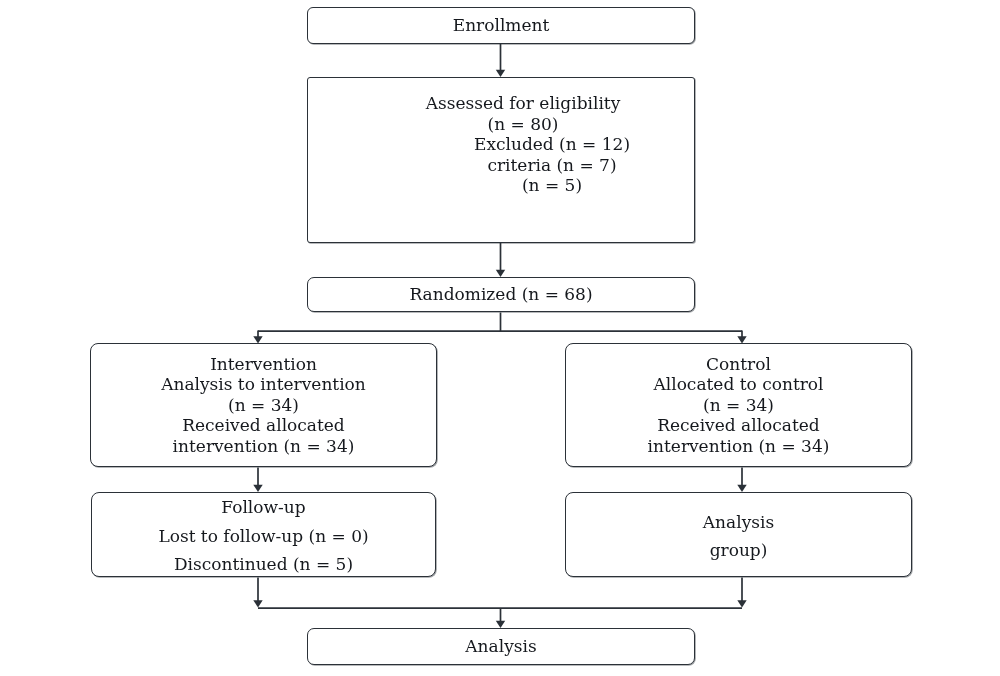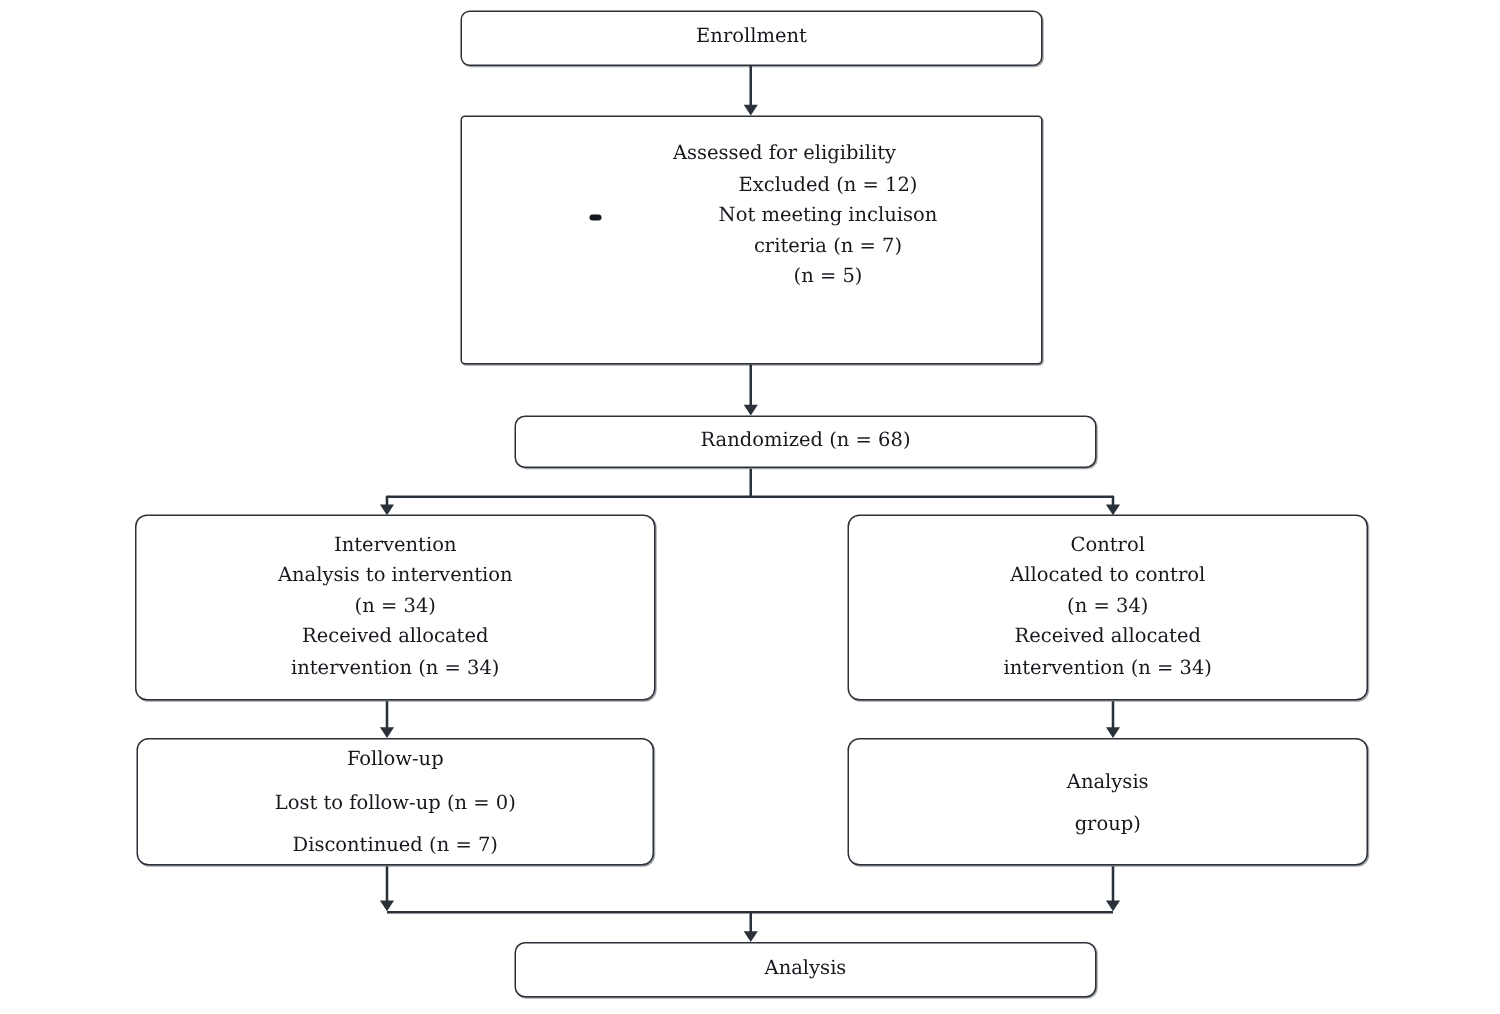--- a/index.html
+++ b/index.html
@@ -11,26 +11,26 @@
     color:#15181d;
     overflow:hidden;
   }
   .connectors{position:absolute;left:0;top:0;width:1000px;height:676px;}
   .node{
     position:absolute;
     box-sizing:border-box;
     background:#ffffff;
     border:1.7px solid #2b3138;
     box-shadow:0.8px 0.8px 0 rgba(43,49,56,0.45);
-    font-size:13px;
+    font-size:17px;
     line-height:20.6px;
     text-align:center;
   }
   .node.flex{display:flex;flex-direction:column;align-items:center;justify-content:center;}
-  .r6{border-radius:6px;} .r7{border-radius:7px;margin-left:36px;} .r8{border-radius:8px;} .r3{border-radius:3px;}
+  .r6{border-radius:6px;} .r7{border-radius:7px;} .r8{border-radius:8px;} .r3{border-radius:3px;}
   .line{white-space:nowrap;}
   
   .elig{padding-top:15px;text-align:center;}
   .elig .left-row{position:relative;text-align:center;margin-left:58px;white-space:nowrap;}
   .bullet{
     position:absolute;left:-17px;top:9px;
     width:8px;height:3.4px;border-radius:2px;
     background:#15181d;display:inline-block;
   }
   .wide-lines{line-height:28.4px;padding-top:3px;}
@@ -67,26 +67,23 @@
       <polygon points="495.8,620.8 505.2,620.8 500.5,628"></polygon>
     </g>
   </svg>
 
   <div class="node flex r6" style="left:307px;top:7px;width:388px;height:37px;">
     <span class="line">Enrollment</span>
   </div>
 
   <div class="node r3 elig" style="left:307px;top:77px;width:388px;height:166px;padding-left:44px;">
     <div class="line">Assessed for eligibility</div>
+    <div class="line">(n = 80)</div>
     <div class="left-row">
       <span>Excluded (n = 12)</span>
-    </div>
-    <div class="left-row">
-      <span class="bullet"></span>
-      <span>Not meeting incluison</span>
     </div>
     <div class="left-row">
       <span>criteria (n = 7)</span>
     </div>
     <div class="left-row">
       <span>(n = 5)</span>
     </div>
   </div>
 
   <div class="node flex r7" style="left:307px;top:277px;width:388px;height:35px;">
@@ -105,21 +102,21 @@
     <div class="line">Control</div>
     <div class="line">Allocated to control</div>
     <div class="line">(n = 34)</div>
     <div class="line">Received allocated</div>
     <div class="line">intervention (n = 34)</div>
   </div>
 
   <div class="node flex r8 wide-lines" style="left:91px;top:492px;width:345px;height:85px;">
     <div class="line">Follow-up</div>
     <div class="line">Lost to follow-up (n = 0)</div>
-    <div class="line">Discontinued (n = 7)</div>
+    <div class="line">Discontinued (n = 5)</div>
   </div>
 
   <div class="node flex r8 wide-lines" style="left:565px;top:492px;width:347px;height:85px;">
     <div class="line">Analysis</div>
     <div class="line">group)</div>
   </div>
 
   <div class="node flex r7" style="left:307px;top:628px;width:388px;height:37px;">
     <span class="line">Analysis</span>
   </div>

